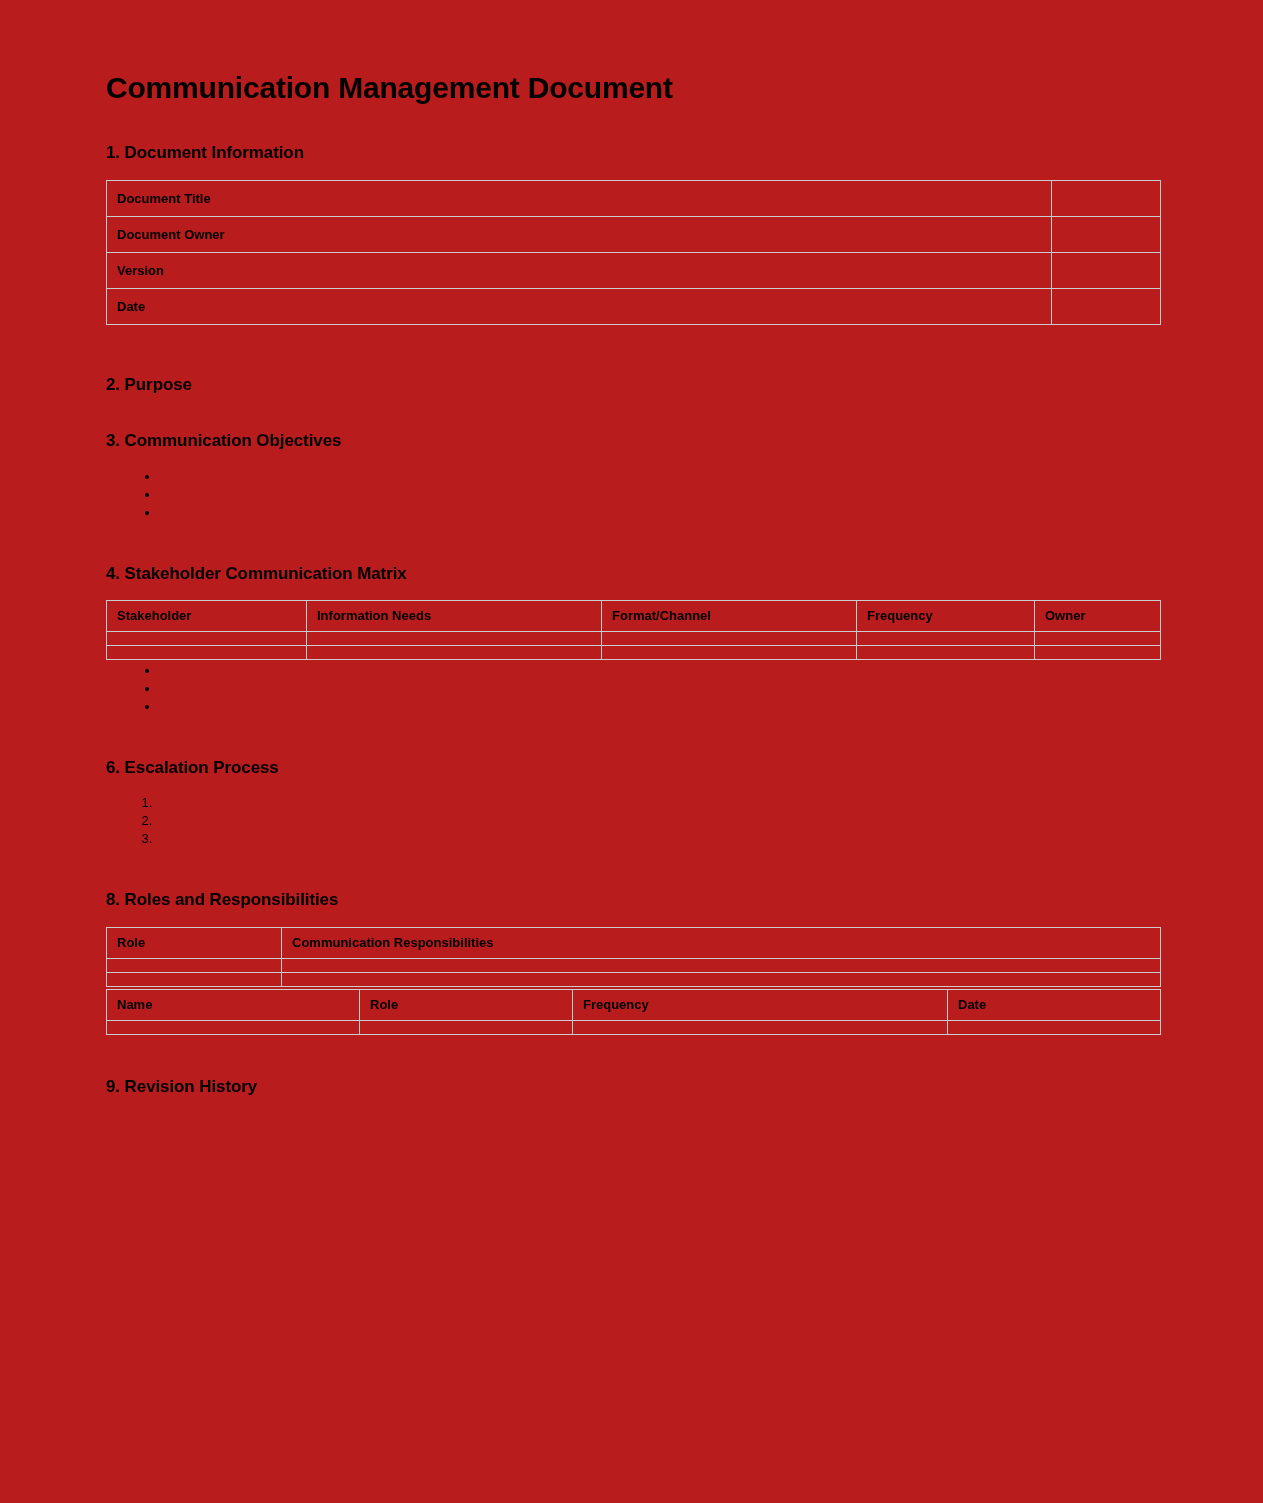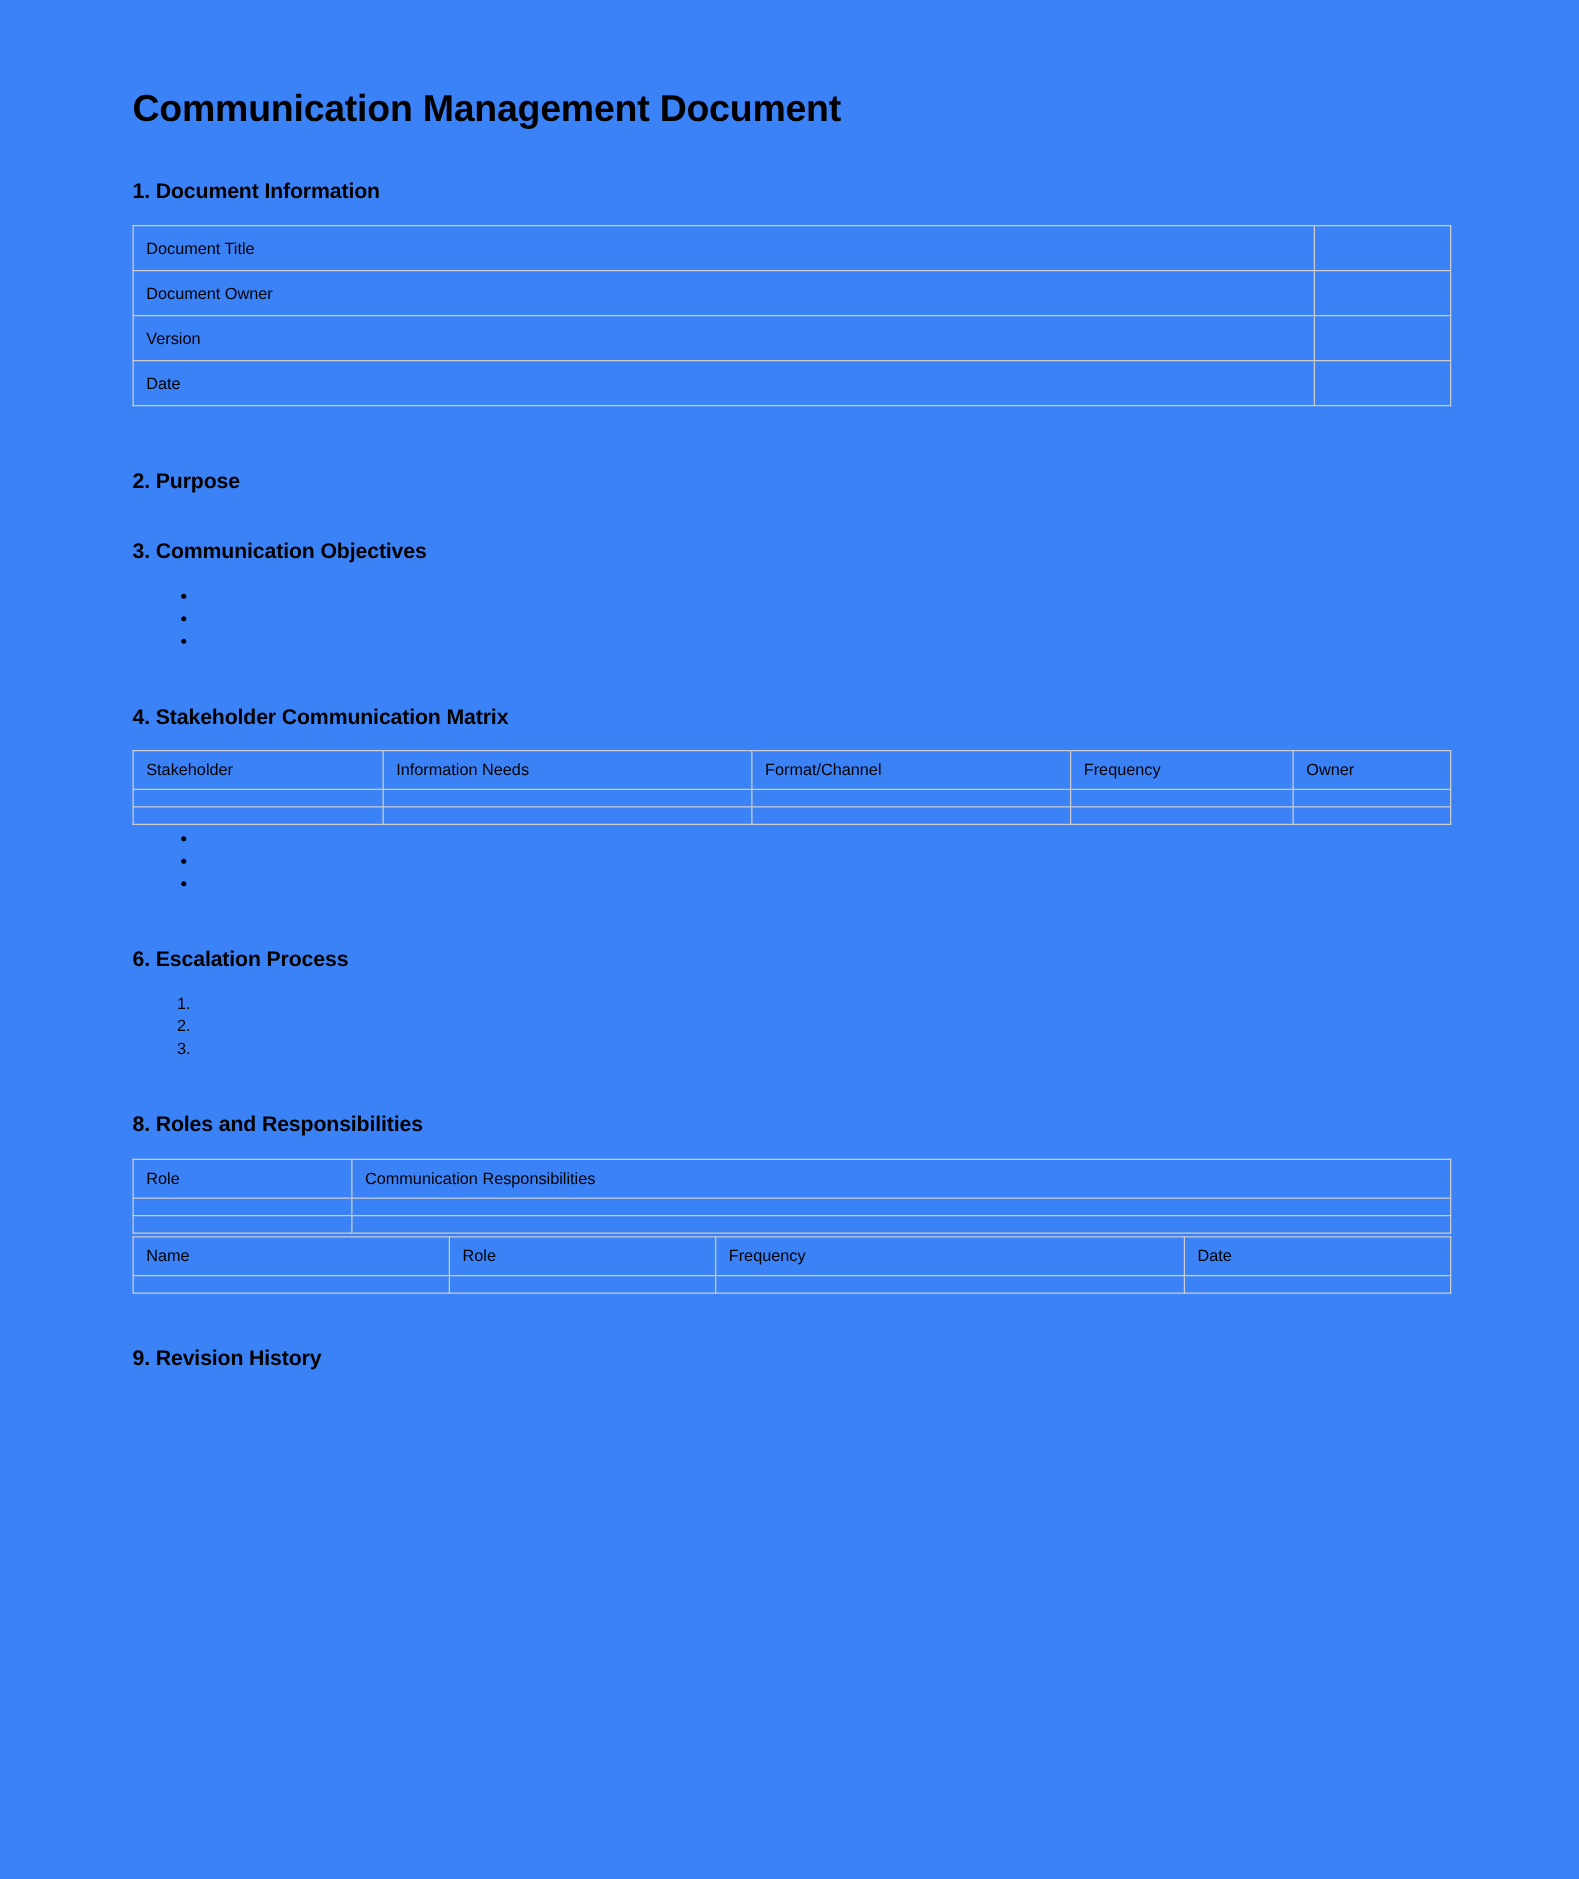--- a/index.html
+++ b/index.html
@@ -11,21 +11,21 @@
     width: 1263px;
     height: 1503px;
     font-family: "Liberation Sans", sans-serif;
     color: #000000;
     overflow: hidden;
   }
   .page {
     position: relative;
     width: 1263px;
     height: 1503px;
-    background: #3b82f6;
+    background: #b91c1c;
   }
   
   .content-clip {
     position: absolute;
     left: 0;
     top: 0;
     width: 1263px;
     height: 1302px;
     overflow: hidden;
   }
@@ -63,21 +63,21 @@
   table.doc-table td {
     border: 1px solid #cccccc;
     padding: 0 10px;
     text-align: left;
     vertical-align: middle;
     font-size: 13px;
     color: #000000;
     word-wrap: break-word;
   }
   table.doc-table th {
-    font-weight: normal;
+    font-weight: bold;
   }
   
   table.t-info th { height: 35px; }
   table.t-info td { height: 35px; }
 
   
   table.t-matrix th { height: 30px; }
   table.t-matrix td.empty-cell { height: 13px; padding: 0 10px; }
 
   ul.blank-list {

